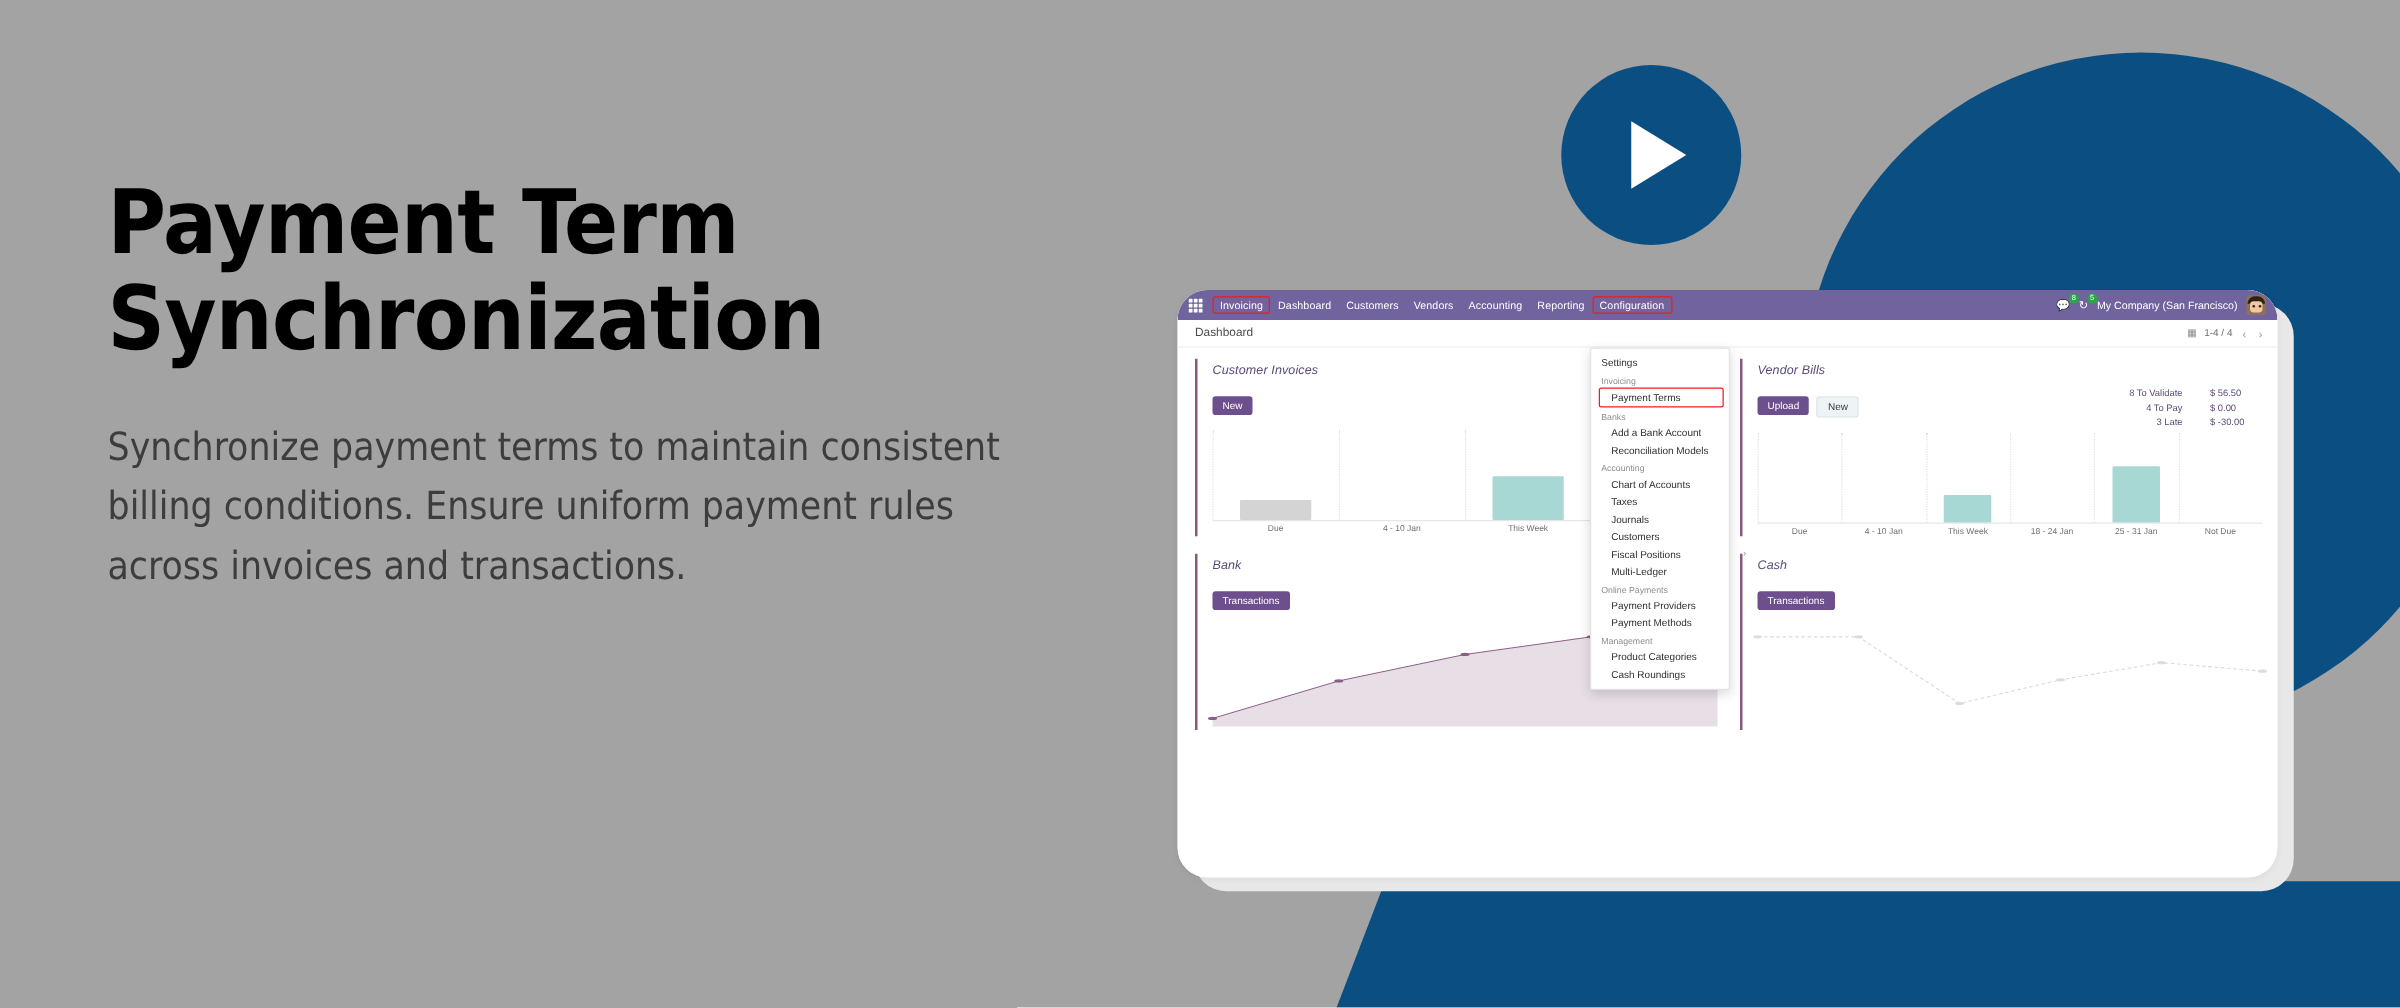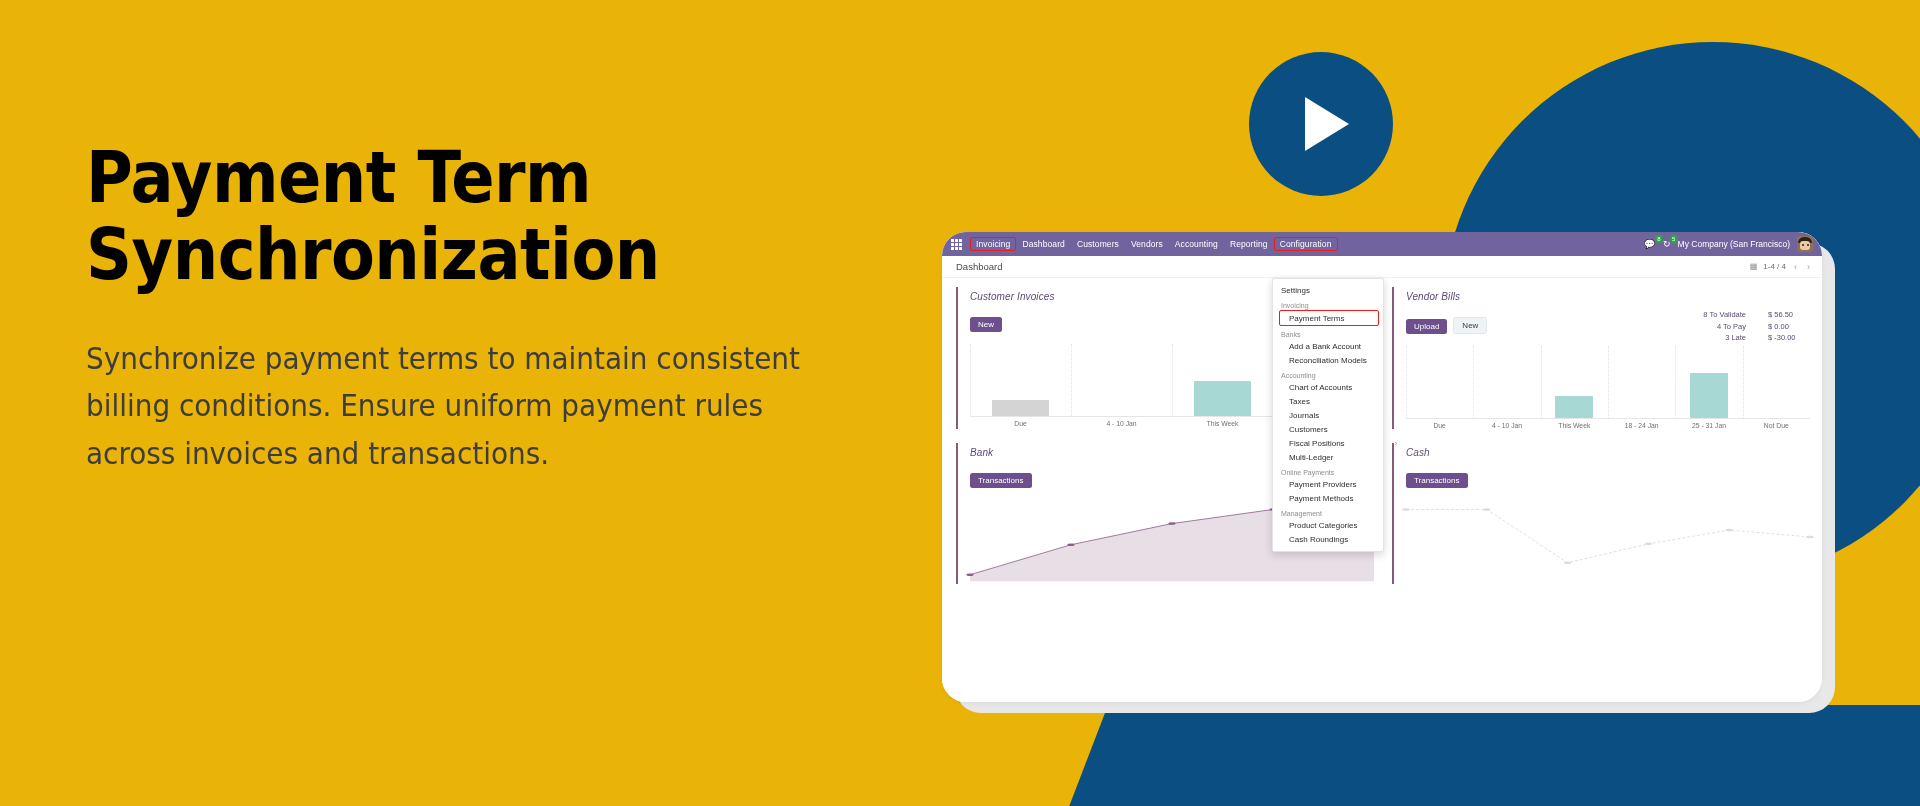--- a/index.html
+++ b/index.html
@@ -2,21 +2,21 @@
 <html><head>
 <meta charset="utf-8">
 <style>
   * { box-sizing: border-box; margin: 0; padding: 0; }
   html, body {
     width: 1920px; height: 806px;
     background: #ffffff;
     font-family: "Liberation Sans", sans-serif;
     overflow: hidden;
   }
-  #stage { position: relative; width: 1920px; height: 806px; background: #eab308; overflow: hidden; }
+  #stage { position: relative; width: 1920px; height: 806px; background: #a3a3a3; overflow: hidden; }
 
   
   .blue-circle {
     position: absolute;
     left: 1443px; top: 42px;
     width: 540px; height: 540px;
     background: #0b4f82;
     border-radius: 50%;
     z-index: 1;
   }
@@ -138,21 +138,21 @@
   
   .panels { position: absolute; left: 0; top: 47px; right: 0; bottom: 0; padding: 8px 12px 0 14px; }
   .panel-row { display: flex; gap: 18px; }
   .panel {
     flex: 1 1 0; min-width: 0;
     border-left: 2.5px solid #875a7b;
     padding: 4px 0 0 12px;
     position: relative;
   }
   .panel-title { font-size: 10px; color: #5b4a77; margin-bottom: 7px; letter-spacing: 0.1px; font-style: italic; }
-  .panel-btns { display: flex; gap: 6px; align-items: flex-end; margin-top: 15px; }
+  .panel-btns { display: flex; gap: 6px; align-items: flex-start; margin-top: 15px; }
   .btn-primary {
     background: #6d4f8e; color: #fff;
     font-size: 8px; padding: 3px 8px; border-radius: 2.5px;
     cursor: pointer; white-space: nowrap;
   }
   .btn-light {
     background: #eef3f5; color: #3b3b3b;
     font-size: 8px; padding: 3px 8px; border-radius: 2.5px;
     border: 1px solid #e0e6e9; cursor: pointer; white-space: nowrap;
   }

